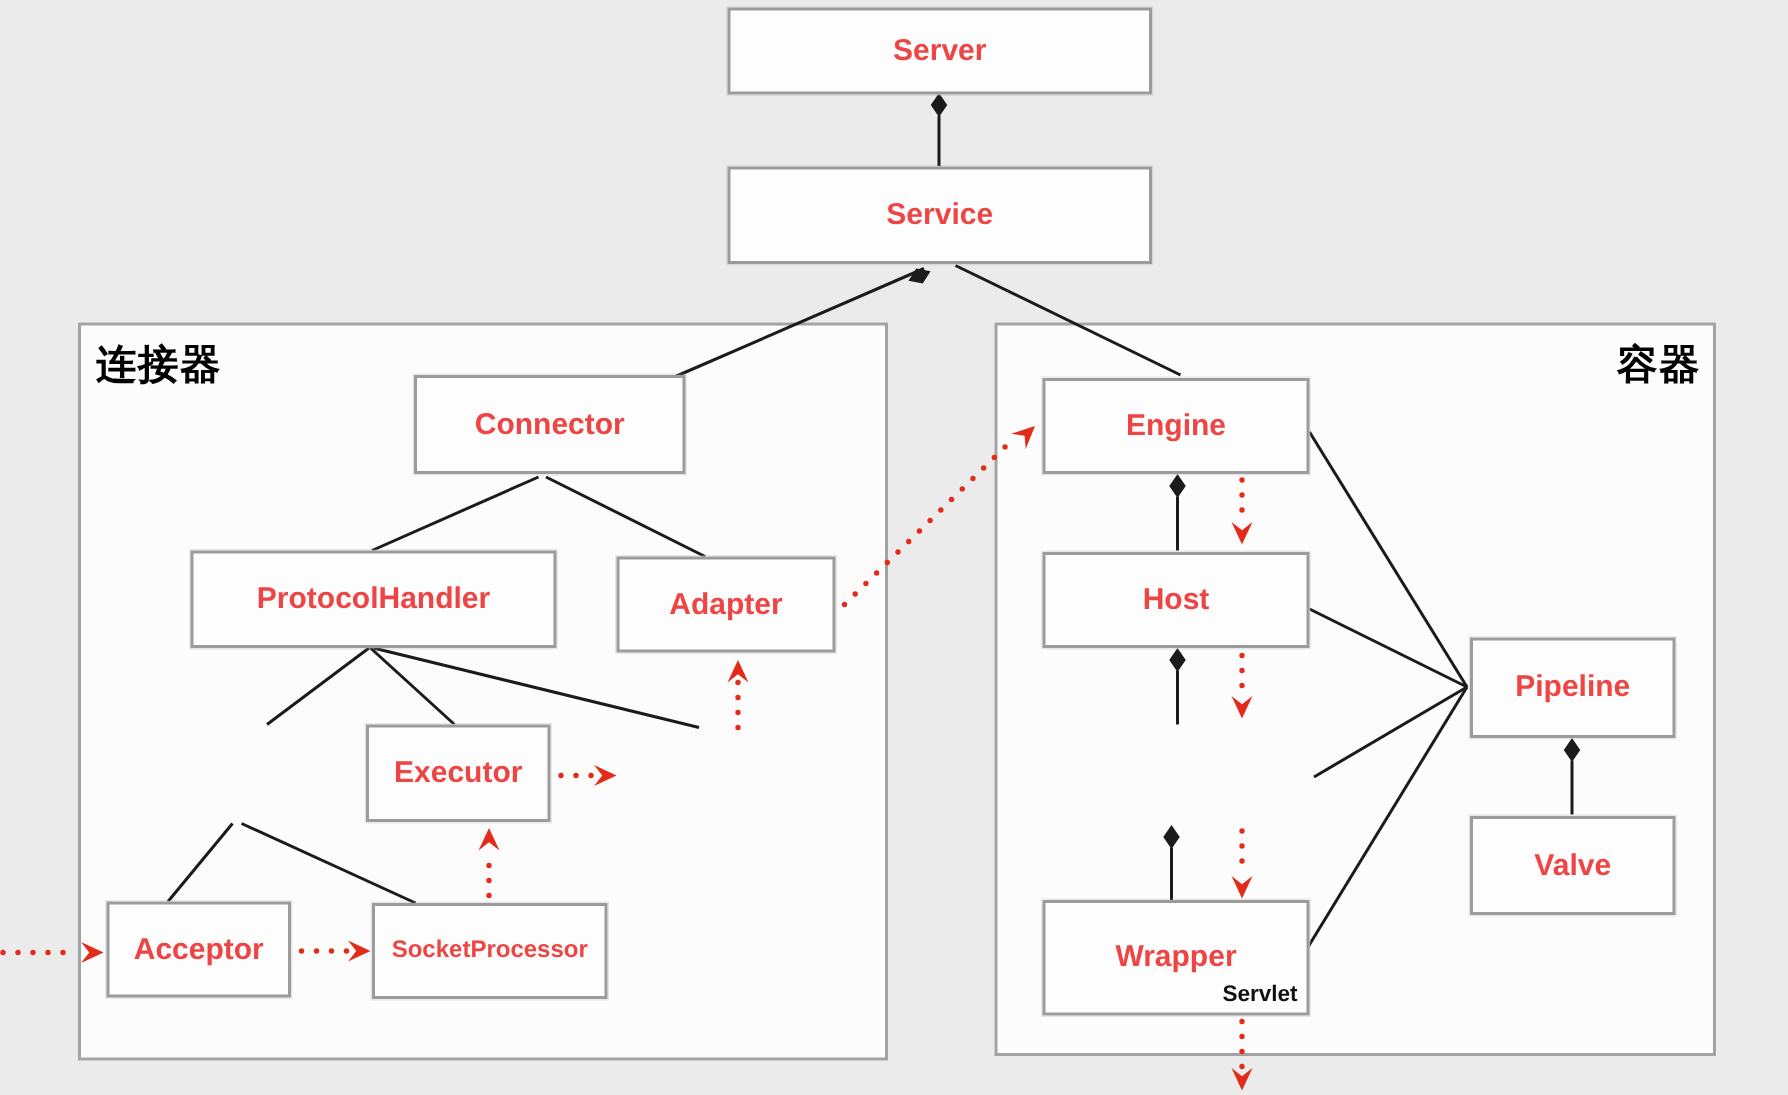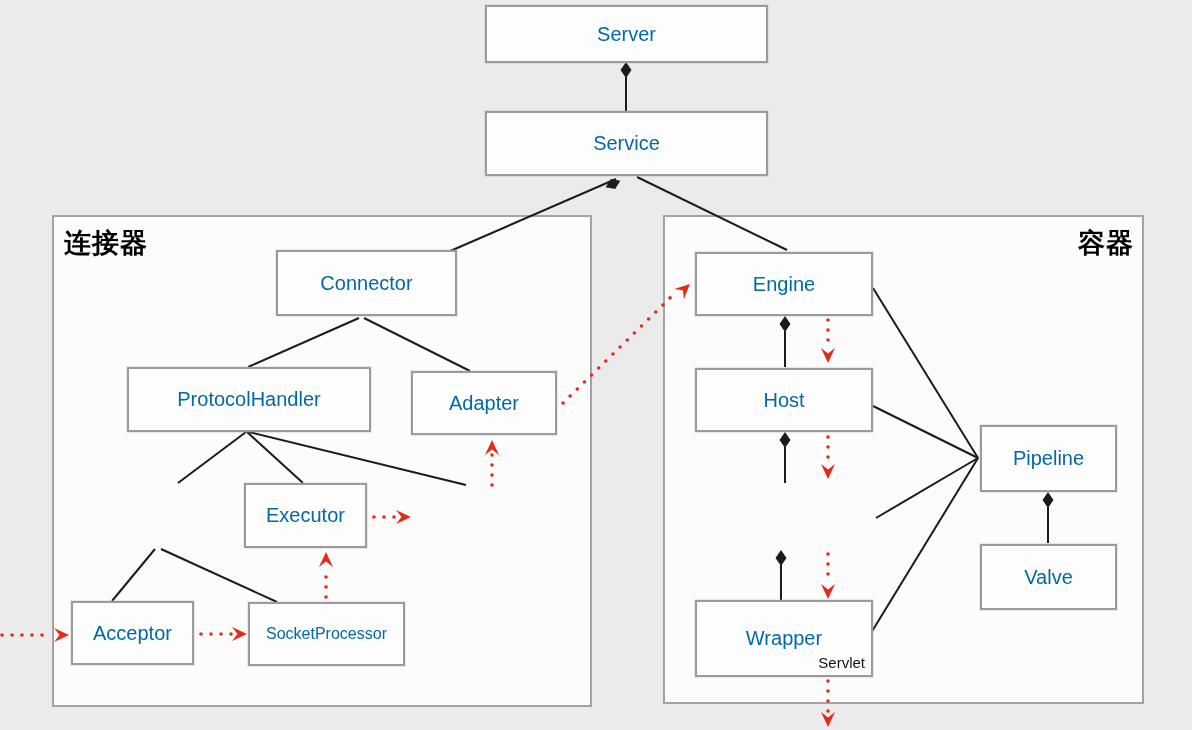--- a/index.html
+++ b/index.html
@@ -28,27 +28,27 @@
   .node{
     position:absolute;
     background:#fdfdfd;
     border:2px solid #9b9b9b;
     box-sizing:border-box;
     display:flex;align-items:center;justify-content:center;
     z-index:3;
     box-shadow:0 0 0 1px rgba(170,170,170,.25);
   }
   .node .lbl{
-    font-size:20px;font-weight:normal;color:#0369a1;
+    font-size:20px;font-weight:bold;color:#ef4444;
     white-space:nowrap;
   }
   .node .lbl.small{font-size:16px;}
   .sub-lbl{
     position:absolute;right:6px;bottom:4px;
-    font-size:15px;font-weight:normal;color:#111;
+    font-size:15px;font-weight:bold;color:#111;
   }
 </style>
 </head>
 <body>
 
 <div class="stage">
 
   <div class="panel" style="left:52px;top:215px;width:540px;height:492px">
     <span class="panel-label tl">连接器</span>
   </div>

